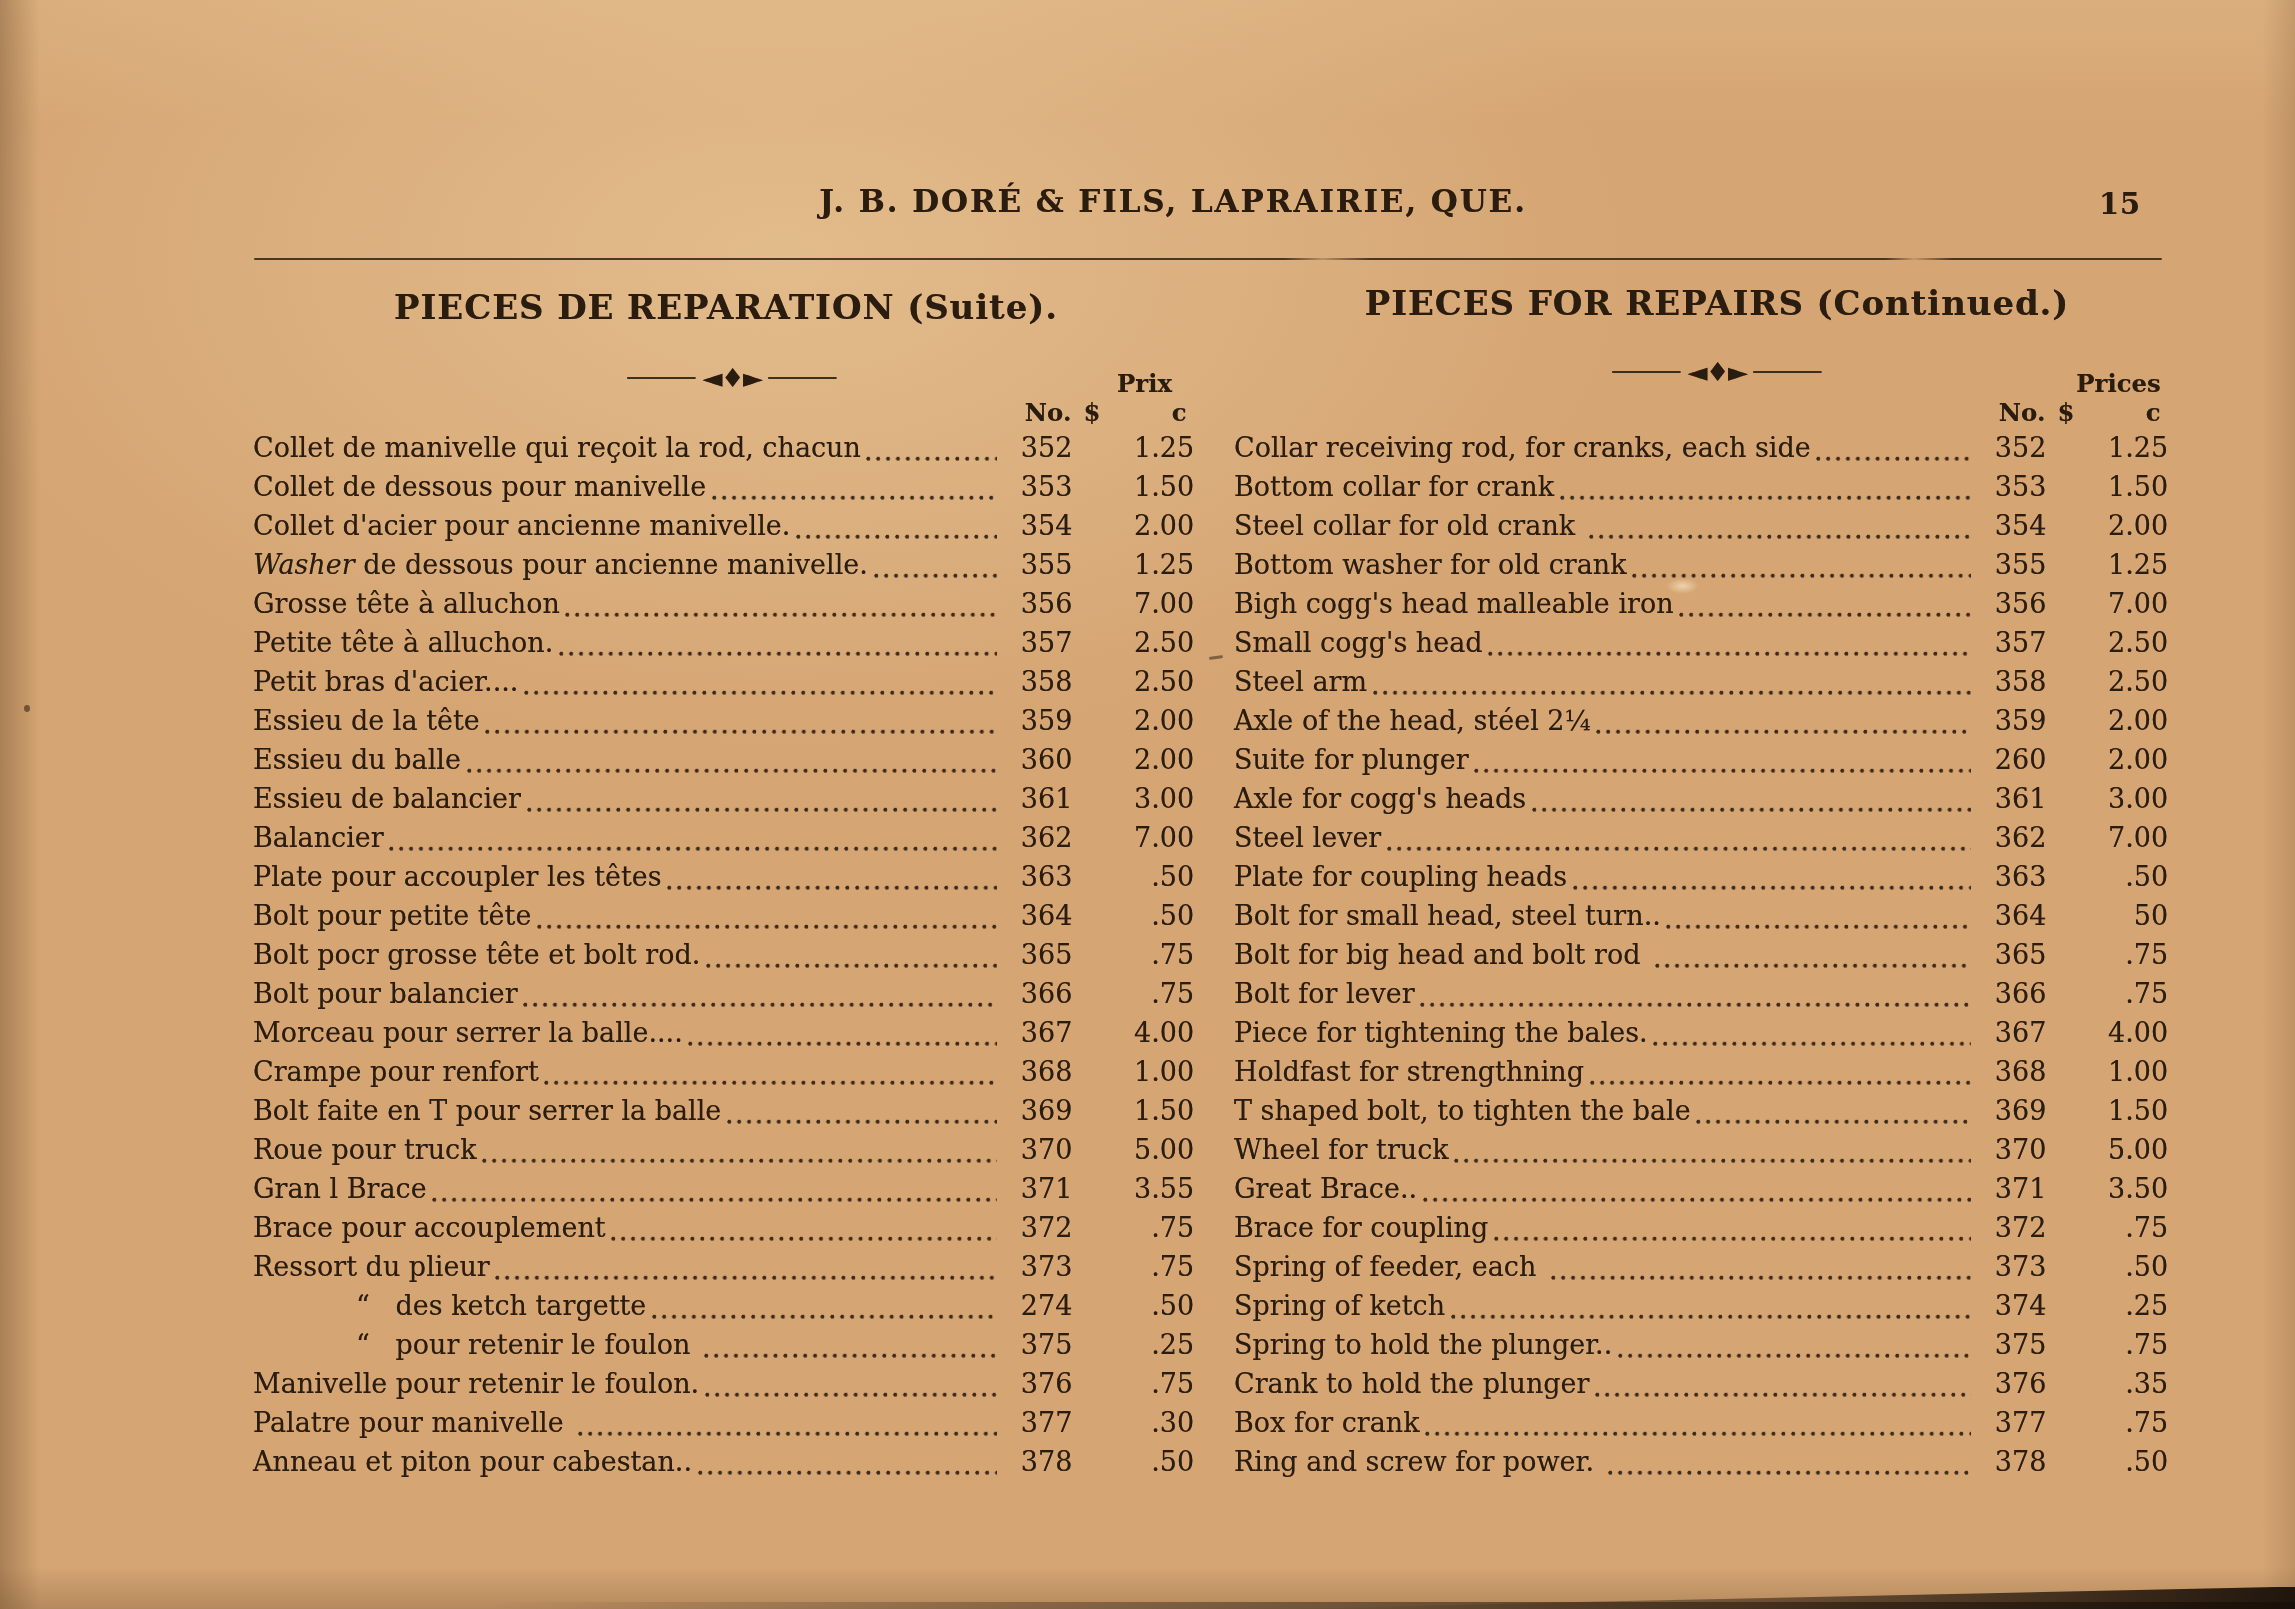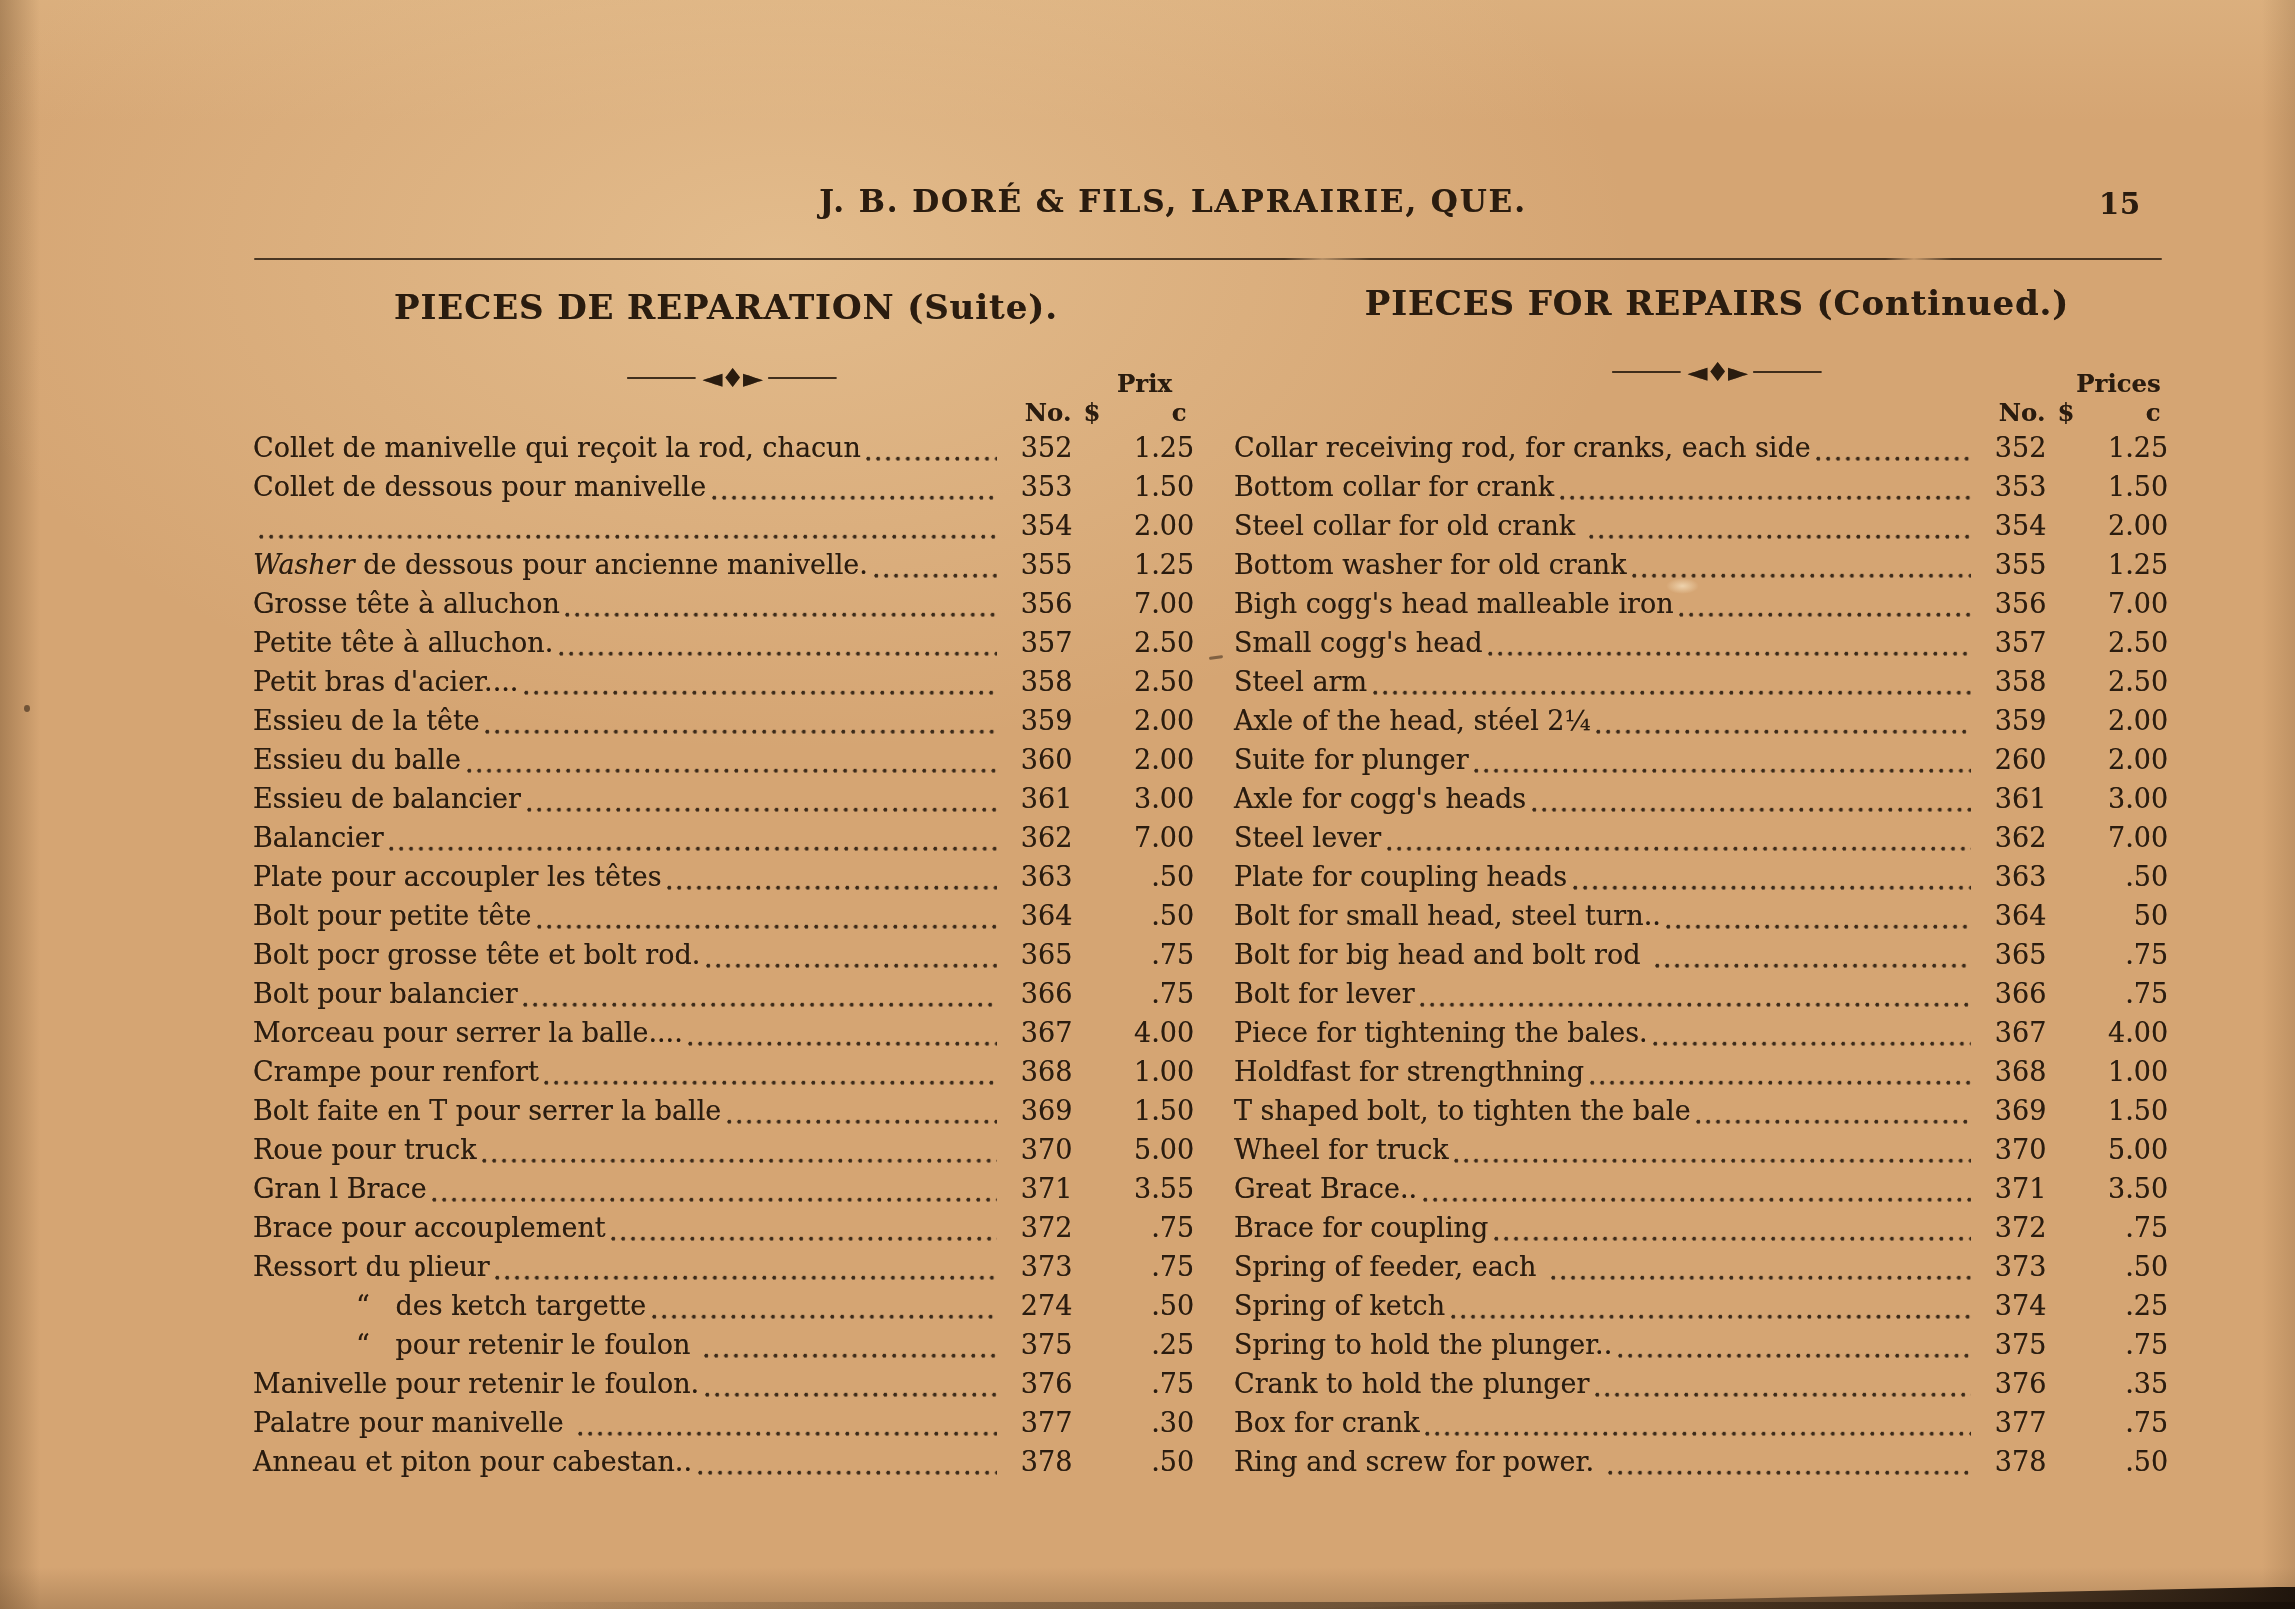--- a/index.html
+++ b/index.html
@@ -128,20 +128,21 @@
           <span class="no">352</span>
           <span class="price">1.25</span>
         </div>
         <div class="row">
           <span class="rtext">Collet de dessous pour manivelle</span>
           <span class="leader"></span>
           <span class="no">353</span>
           <span class="price">1.50</span>
         </div>
         <div class="row">
+          <span class="rtext">Collet d'acier pour ancienne manivelle.</span>
           <span class="leader"></span>
           <span class="no">354</span>
           <span class="price">2.00</span>
         </div>
         <div class="row">
           <span class="rtext"><em>Washer</em> de dessous pour ancienne manivelle.</span>
           <span class="leader"></span>
           <span class="no">355</span>
           <span class="price">1.25</span>
         </div>

